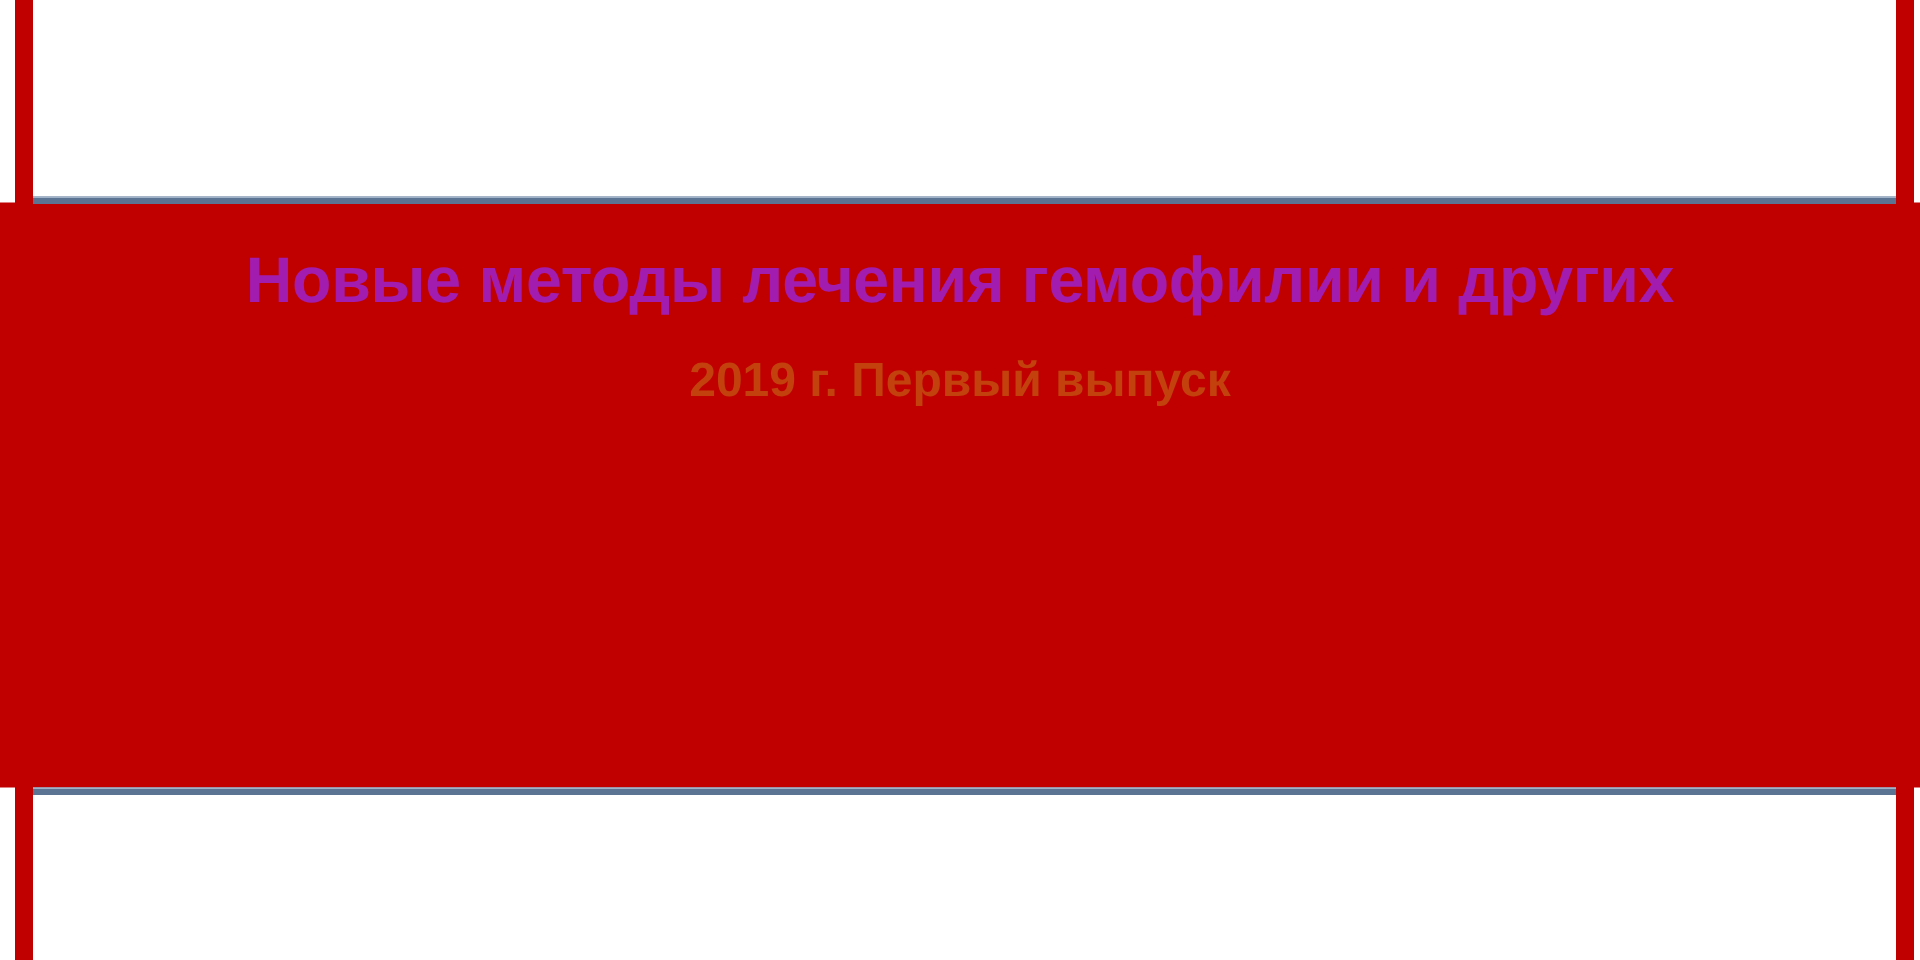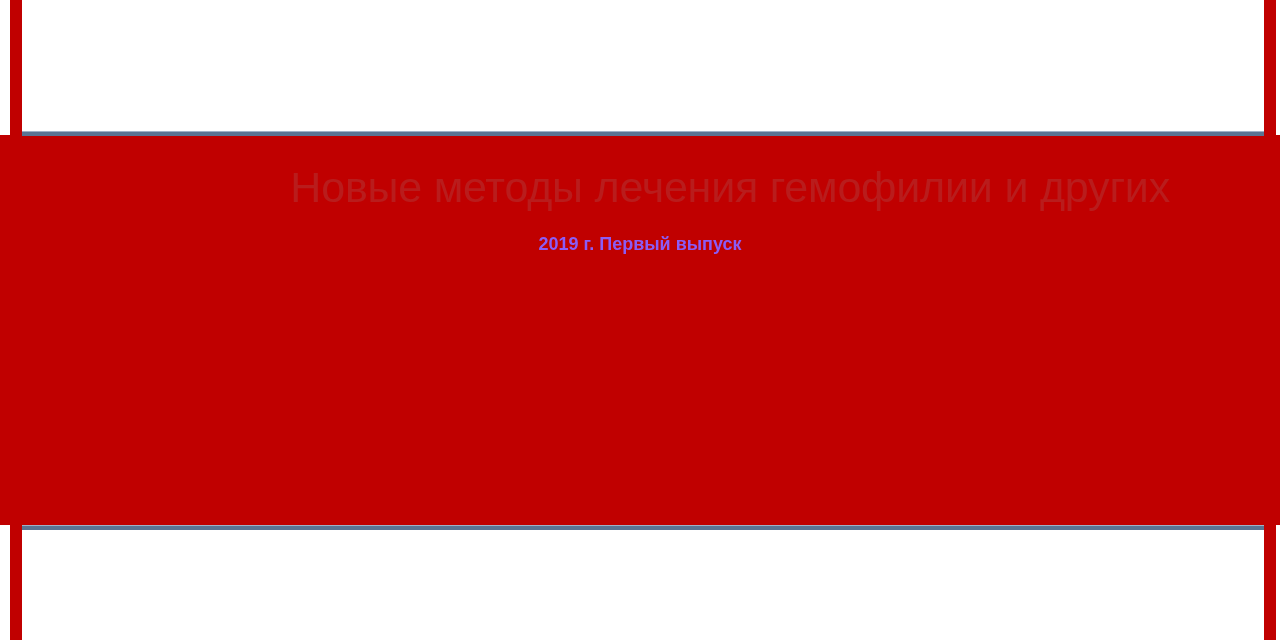--- a/index.html
+++ b/index.html
@@ -83,34 +83,34 @@
     display: flex;
     flex-direction: column;
     align-items: center;
     padding-top: 22px;
     box-sizing: border-box;
   }
 
   .slide-title {
     width: 1060px;
     margin: 0;
-    color: #b91c1c;
+    color: #a21caf;
     font-family: "Liberation Sans", sans-serif;
     font-size: 43px;
-    font-weight: normal;
+    font-weight: bold;
     line-height: 1.42;
-    text-align: right;
+    text-align: center;
     letter-spacing: -0.2px;
   }
 
   .slide-subtitle {
     margin: 16px 0 0 0;
-    color: #8b5cf6;
+    color: #c2410c;
     font-family: "Liberation Sans", sans-serif;
-    font-size: 18px;
+    font-size: 32px;
     font-weight: bold;
     line-height: 1.2;
     text-align: center;
   }
 </style>
 </head>
 <body>
 
 <div id="slide">
 

